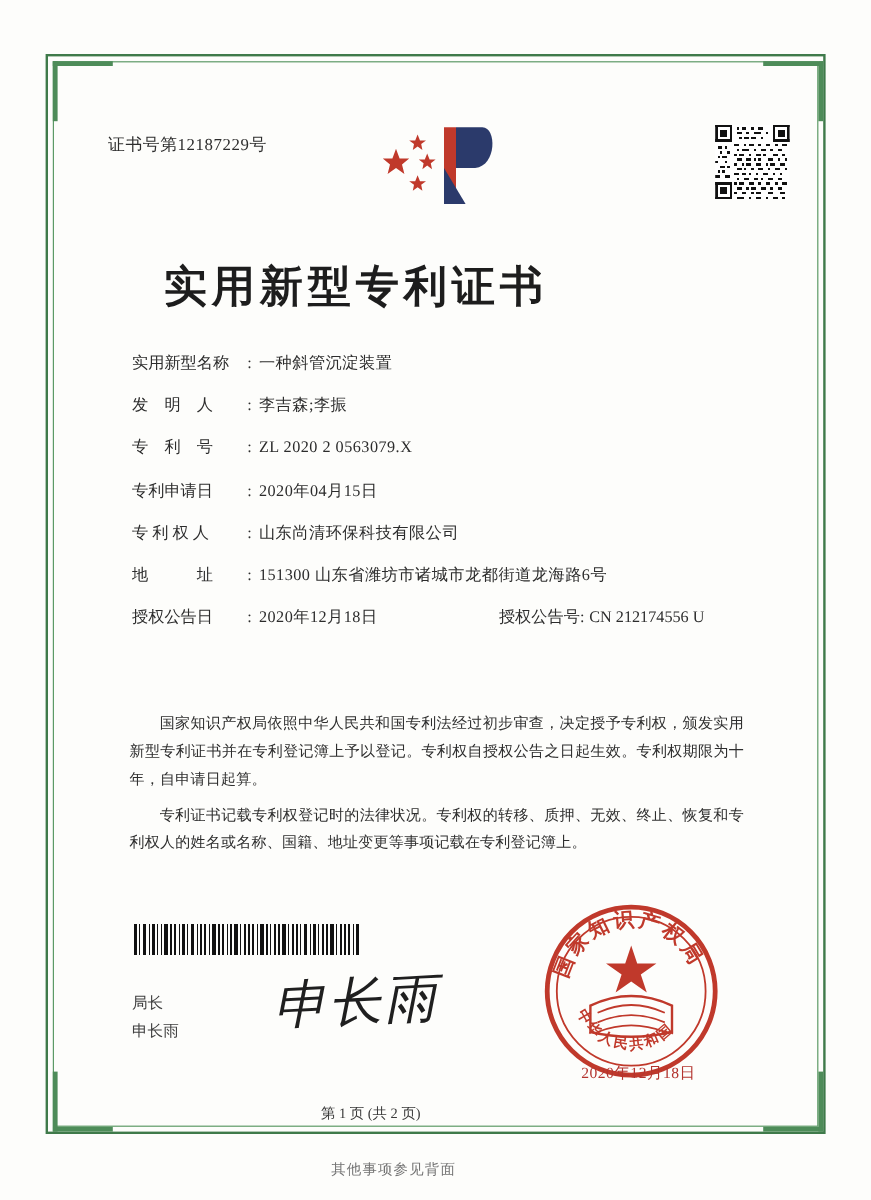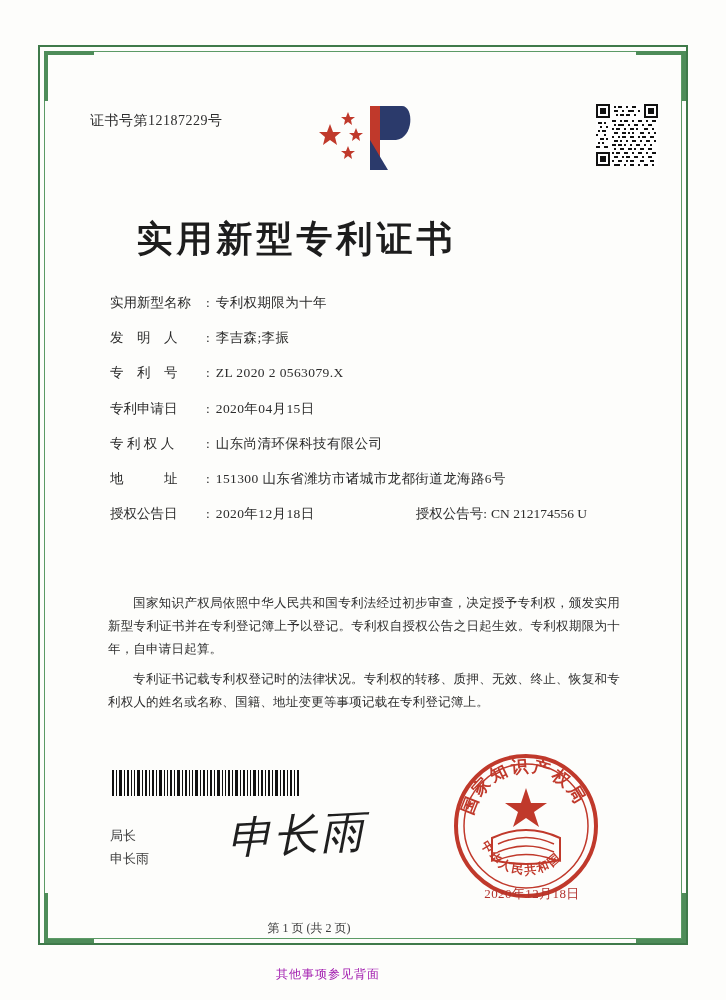--- a/index.html
+++ b/index.html
@@ -193,21 +193,21 @@
     font-size: 12px;
     color: #3a3a3a;
   }
 
   .footnote {
     position: absolute;
     left: 0; top: 966px;
     width: 656px;
     text-align: center;
     font-size: 12px;
-    color: #a21caf;
+    color: #737373;
     letter-spacing: 1px;
   }
 </style>
 </head>
 <body>
 
 <div class="page">
 
   <div class="border-outer"></div>
   <div class="border-inner"></div>
@@ -360,21 +360,21 @@
     </svg>
   </div>
 
   <div class="title">实用新型专利证书</div>
 
   <div class="fields">
 
     <div class="field-row">
       <span class="field-label">实用新型名称</span>
       <span class="field-colon">:</span>
-      <span class="field-value">专利权期限为十年</span>
+      <span class="field-value">一种斜管沉淀装置</span>
     </div>
 
     <div class="field-row">
       <span class="field-label">发　明　人</span>
       <span class="field-colon">:</span>
       <span class="field-value">李吉森;李振</span>
     </div>
 
     <div class="field-row">
       <span class="field-label">专　利　号</span>

